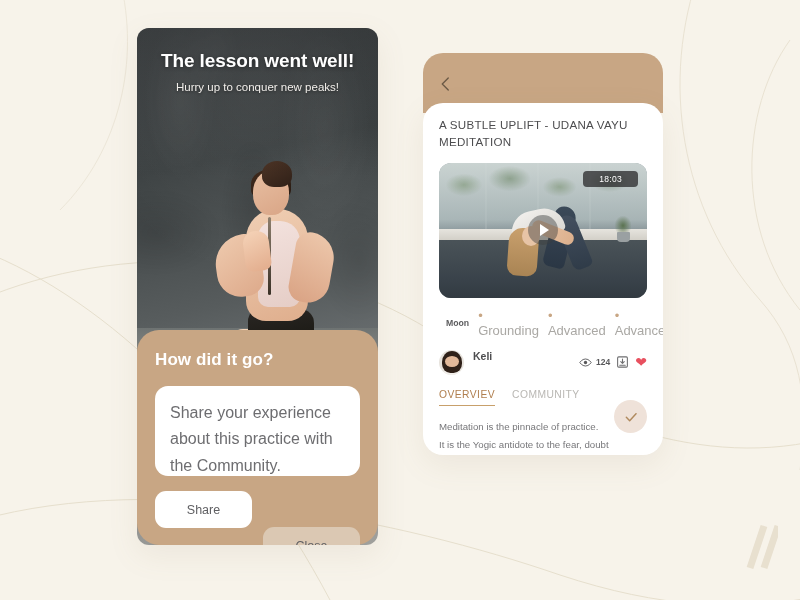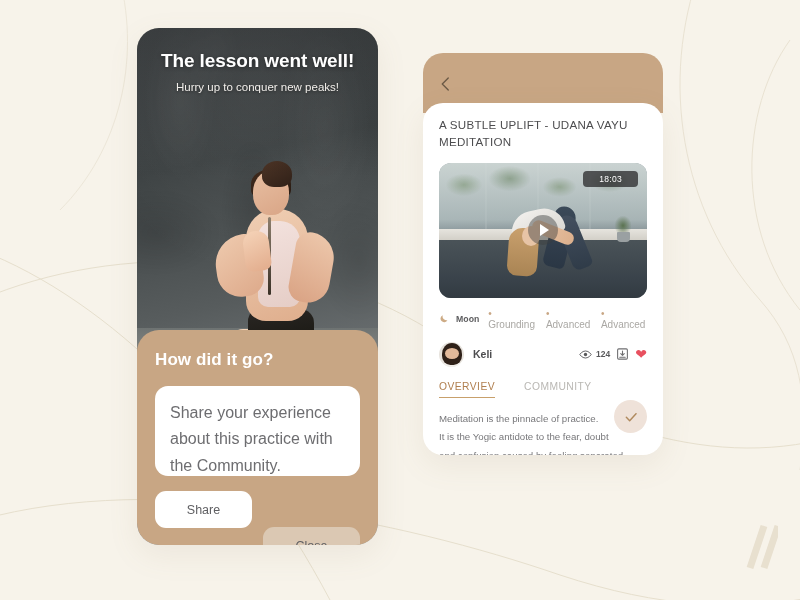--- a/index.html
+++ b/index.html
@@ -7,21 +7,21 @@
   body {
     font-family: "Liberation Sans", sans-serif;
     background:#f7f3ea;
     position:relative;
   }
   #bg-deco { position:absolute; inset:0; width:800px; height:600px; z-index:0; }
 
   
   .phone-left{
     position:absolute; left:137px; top:28px; width:241px; height:517px;
-    border-radius:22px; overflow:hidden; z-index:3;
+    border-radius:12px; overflow:hidden; z-index:3;
     box-shadow:0 10px 30px rgba(150,125,95,.10);
   }
   .hero{
     position:absolute; inset:0;
     background:
       radial-gradient(ellipse 120% 60% at 50% 12%, rgba(255,255,255,.07), rgba(0,0,0,0) 60%),
       linear-gradient(168deg,#4a4e50 0%,#3c4142 26%,#575c5d 52%,#6b7072 66%,#7b7f80 74%,#8d8f8e 82%,#a0a09c 100%);
   }
   
   .hero-tex{
@@ -242,42 +242,42 @@
     width:30px; height:30px; border-radius:50%; background:rgba(60,62,62,.45);
     display:flex; align-items:center; justify-content:center;
   }
   .play-tri{
     width:0; height:0; margin-left:2px;
     border-left:9px solid #fff; border-top:6px solid transparent; border-bottom:6px solid transparent;
   }
   .tags{ display:flex; align-items:center; margin-top:10px; gap:4px; }
   .moon-ico{ width:11px; height:11px; margin-right:3px; }
   .tag-first{ color:#5c5c5e; font-size:8.7px; font-weight:bold; }
-  .tag{ color:#aaa8a4; font-size:10px; margin-left:5px; }
+  .tag{ color:#aaa8a4; font-size:13px; margin-left:5px; }
   .tag:before{ content:"• "; color:#c8a684; }
 
-  .author-row{ display:flex; align-items:center; margin-top:12px; }
+  .author-row{ display:flex; margin-top:12px; }
   .avatar{
     width:25px; height:25px; border-radius:50%; overflow:hidden; position:relative;
     background:#e7e3dd; flex:none;
   }
   .av-face{ position:absolute; left:50%; margin-left:-7px; top:5px; width:14px; height:16px;
     background:#e2b99a; border-radius:50%; }
   .av-hair{ position:absolute; left:50%; margin-left:-10px; top:1px; width:20px; height:22px;
     background:#2f2119; border-radius:50% 50% 42% 42%; }
   .av-hair:after{ content:""; position:absolute; left:3px; top:5px; width:14px; height:11px;
     background:#e2b99a; border-radius:50%; }
   .av-body{ position:absolute; left:50%; margin-left:-9px; bottom:0; width:18px; height:8px;
     background:#f2efeb; border-radius:9px 9px 0 0; }
   .author-name{ color:#4d4d4f; font-size:10.5px; font-weight:bold; margin-left:9px; }
   .stats{ margin-left:auto; display:flex; align-items:center; gap:6px; }
   .views{ display:flex; align-items:center; gap:4px; color:#59595b; font-size:8.5px; font-weight:bold; }
   .heart{ color:#e8505f; font-size:14px; line-height:1; }
 
-  .tabs{ display:flex; gap:29px; margin-top:14px; }
+  .tabs{ display:flex; gap:17px; margin-top:14px; }
   .tab{ font-size:10.3px; letter-spacing:.45px; padding-bottom:5px; cursor:pointer; }
   .tab-active{ color:#b07f4f; border-bottom:1.6px solid #c8a06b; font-weight:400; }
   .tab-idle{ color:#b9b7b3; }
 
   .desc{ margin-top:12px; color:#77777a; font-size:9.7px; line-height:1.92; }
 
   .check-fab{
     position:absolute; right:16px; bottom:22px; width:33px; height:33px; border-radius:50%;
     background:#efe2d9; display:flex; align-items:center; justify-content:center; cursor:pointer;
   }

